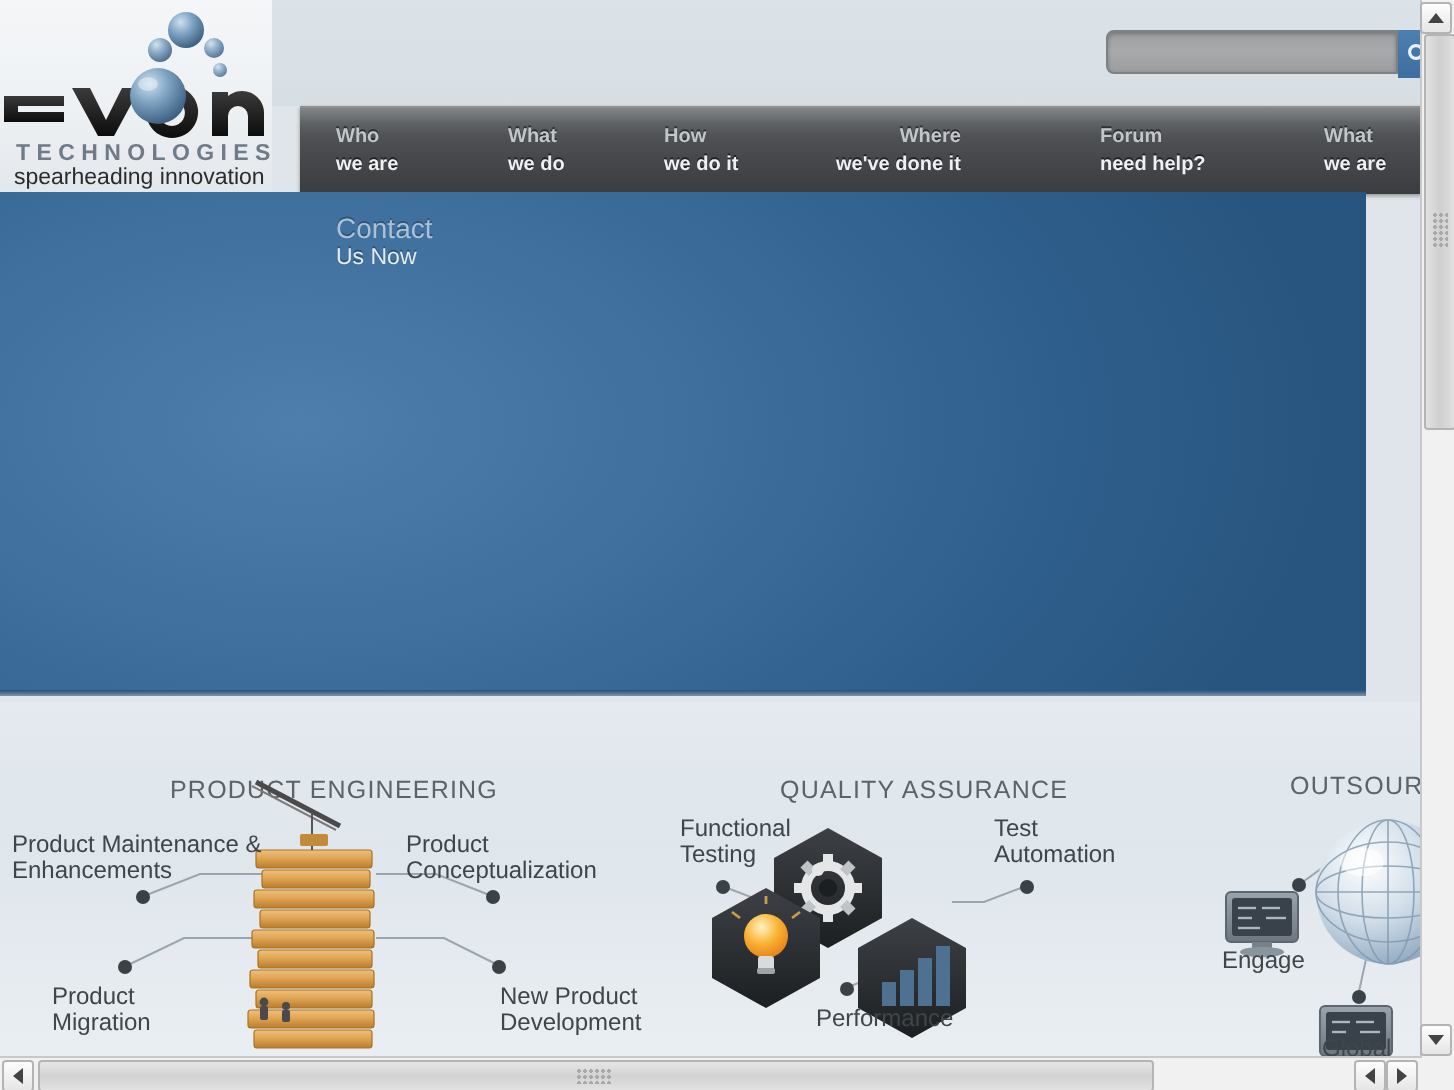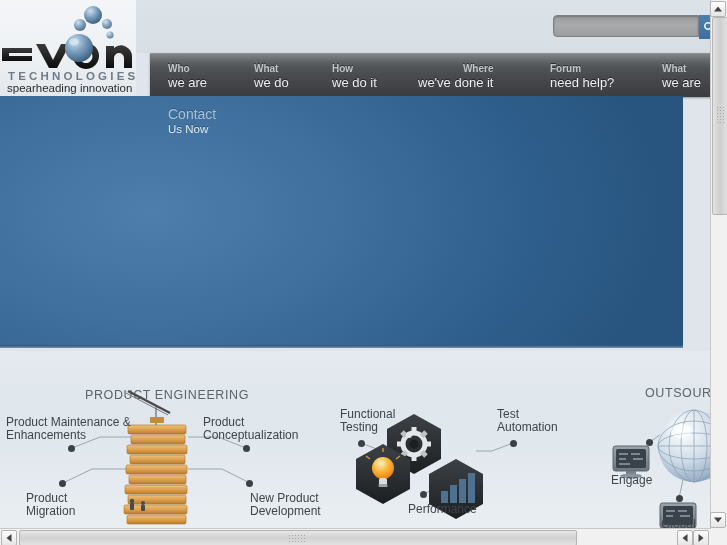--- a/index.html
+++ b/index.html
@@ -44,21 +44,21 @@
     background:linear-gradient(180deg,#6e7174 0%,#55585b 18%,#47494c 55%,#3a3c3f 100%);
     border-top:1px solid #8d9093;
     box-shadow:0 1px 2px rgba(0,0,0,.35);
     overflow:hidden;}
   .navbar::before{content:"";position:absolute;left:0;top:0;right:0;height:14px;
     background:linear-gradient(180deg,rgba(255,255,255,.14),rgba(255,255,255,0));}
   .nav-items{position:absolute;left:0;top:0;height:43px;display:flex;align-items:flex-start;}
   .nav-item{position:relative;padding:7px 0 0 0;cursor:pointer;white-space:nowrap;}
   .nav-top{display:block;font-size:10px;color:#c3c6c9;line-height:15px;font-weight:700;
     text-shadow:0 -1px 0 rgba(0,0,0,.5);}
-  .nav-bot{display:block;font-size:13px;color:#eef0f2;line-height:14px;font-weight:normal;
+  .nav-bot{display:block;font-size:10px;color:#eef0f2;line-height:14px;font-weight:bold;
     text-shadow:0 -1px 0 rgba(0,0,0,.55);}
 
   
   .banner{position:absolute;left:0;top:96px;width:683px;height:252px;
     background:radial-gradient(ellipse 520px 300px at 22% 46%, #4e7fac 0%, #3f6f9d 38%, #2f5f8d 72%, #28557f 100%);
     overflow:hidden;}
   .banner::after{content:"";position:absolute;left:0;bottom:0;width:100%;height:3px;
     background:linear-gradient(180deg,#23507a,#7d93a8);}
   .contact{position:absolute;left:168px;top:10px;cursor:pointer;}
   .contact .c-top{display:block;font-size:14px;color:#a9c2d8;line-height:16px;
@@ -201,20 +201,21 @@
   <div class="banner">
     <div class="contact">
       <span class="c-top">Contact</span>
       <span class="c-bot">Us Now</span>
     </div>
   </div>
 
   <div class="content">
 
     <div class="sec-title" id="t-pe">PRODUCT ENGINEERING</div>
+    <div class="sec-title" id="t-qa">QUALITY ASSURANCE</div>
     <div class="sec-title" id="t-os">OUTSOURCII</div>
 
     <svg width="711" height="178" style="position:absolute;left:0;top:0;" aria-hidden="true">
       <defs>
         <linearGradient id="wood" x1="0" y1="0" x2="1" y2="0">
           <stop offset="0%" stop-color="#e8a council"></stop>
         </linearGradient>
         <linearGradient id="wd" x1="0" y1="0" x2="0" y2="1">
           <stop offset="0%" stop-color="#f0c080"></stop>
           <stop offset="50%" stop-color="#dda24e"></stop>

